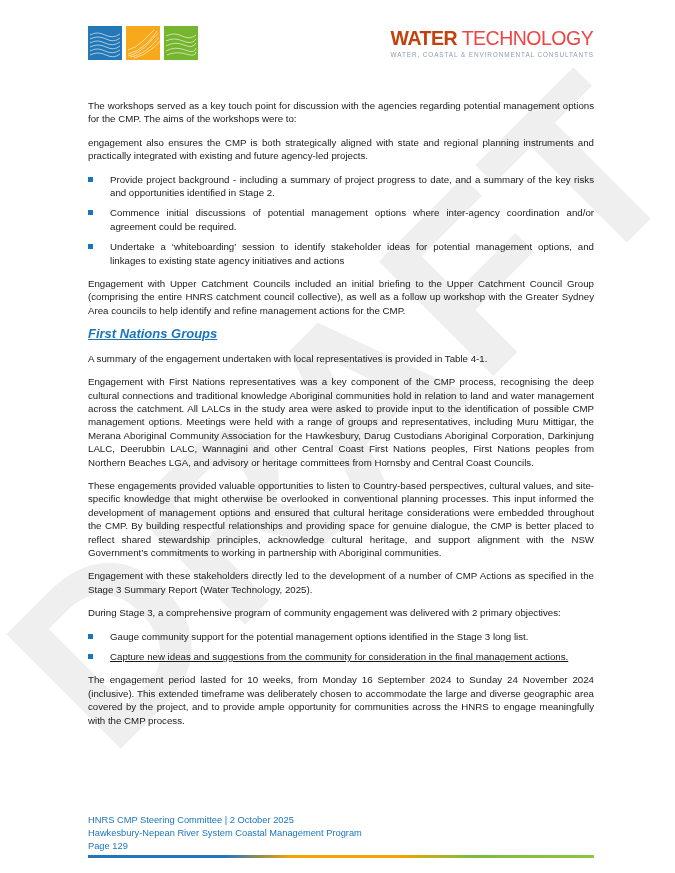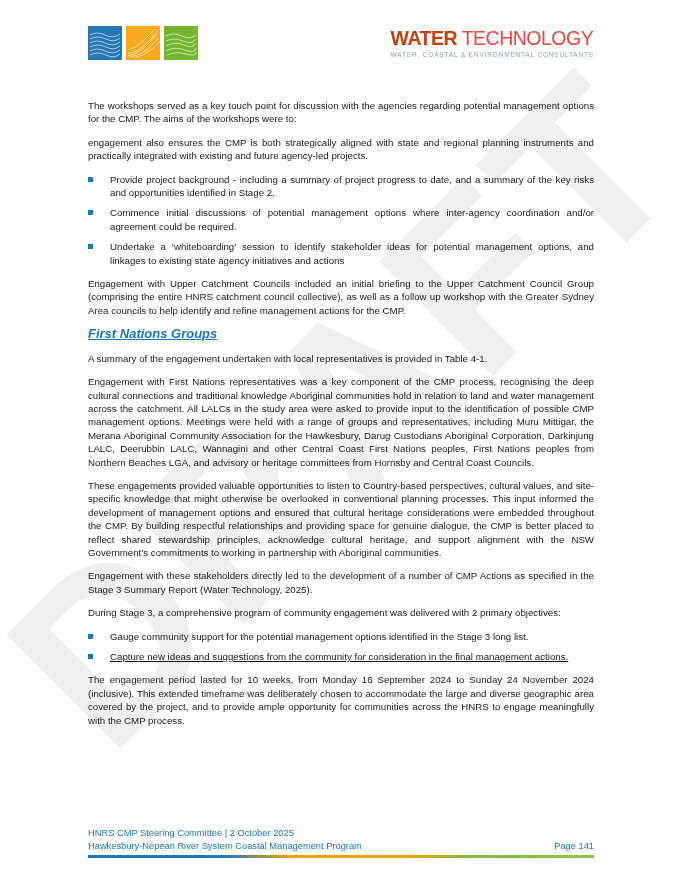--- a/index.html
+++ b/index.html
@@ -79,21 +79,21 @@
   .bullet-text { flex: 1; }
   
   .footer {
     position: absolute;
     left: 88px; right: 81px; bottom: 15px;
     z-index: 1;
     font-size: 9.3px;
     line-height: 13px;
     color: #1b75bc;
   }
-  .f-line2 { display: flex; justify-content: space-between; }
+  .f-line2 { display: flex; justify-content: center; flex-direction: column; }
   .f-bar {
     height: 3.5px;
     margin-top: 2px;
     background: linear-gradient(90deg,
       #2176bc 0%, #2176bc 27%,
       #f0a500 40%, #f0a500 62%,
       #7cbb42 76%, #8cc63f 100%);
   }
 </style>
 </head>
@@ -187,18 +187,18 @@
       <span class="bullet-text">Capture new ideas and suggestions from the community for consideration in the final management actions.</span>
     </div>
 
     <p>The engagement period lasted for 10 weeks, from Monday 16 September 2024 to Sunday 24 November 2024 (inclusive). This extended timeframe was deliberately chosen to accommodate the large and diverse geographic area covered by the project, and to provide ample opportunity for communities across the HNRS to engage meaningfully with the CMP process.</p>
   </main>
 
   <footer class="footer">
     <div class="f-line1">HNRS CMP Steering Committee | 2 October 2025</div>
     <div class="f-line2">
       <span>Hawkesbury-Nepean River System Coastal Management Program</span>
-      <span>Page 141</span>
+      <span>Page 129</span>
     </div>
     <div class="f-bar"></div>
   </footer>
 
 </div>
 
 </body></html>

